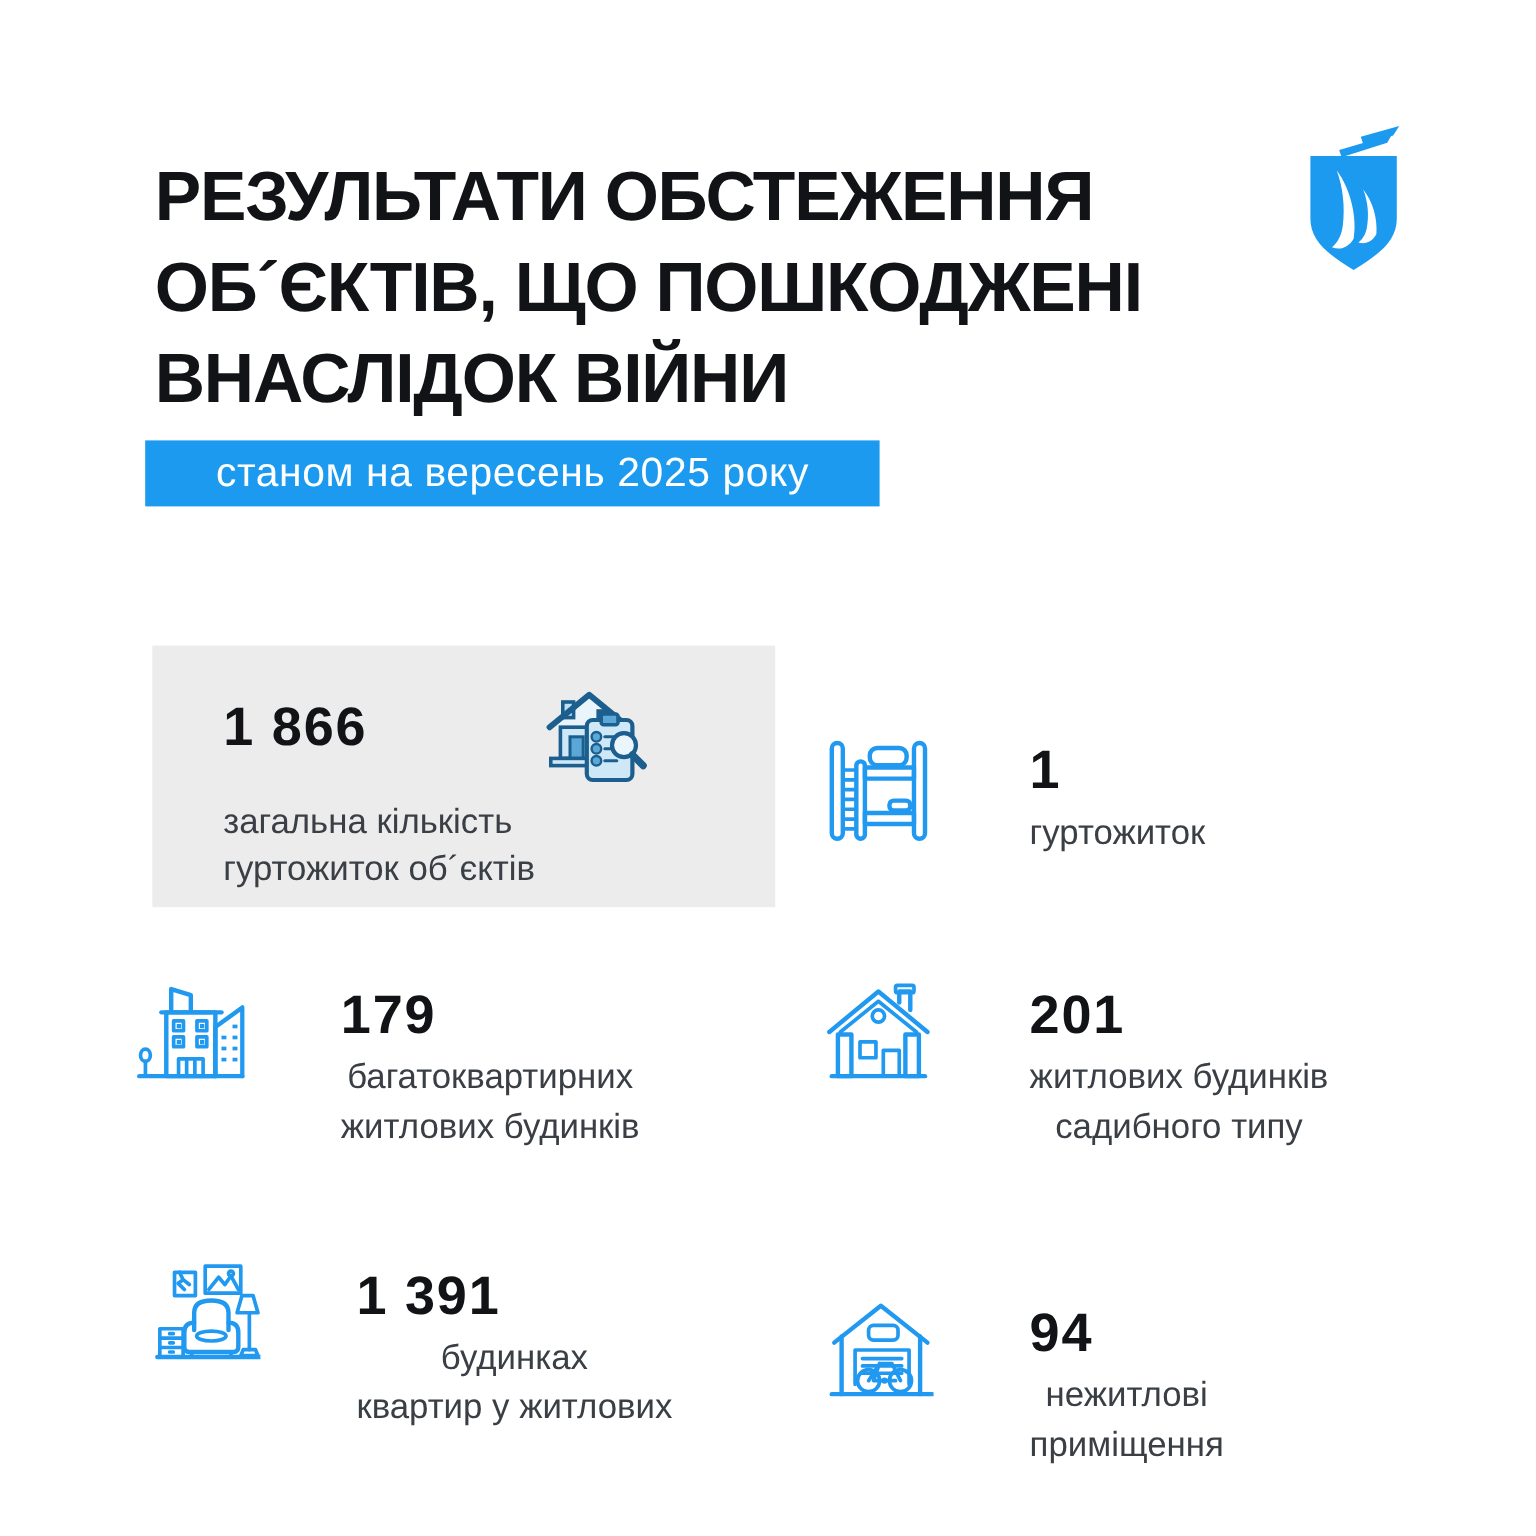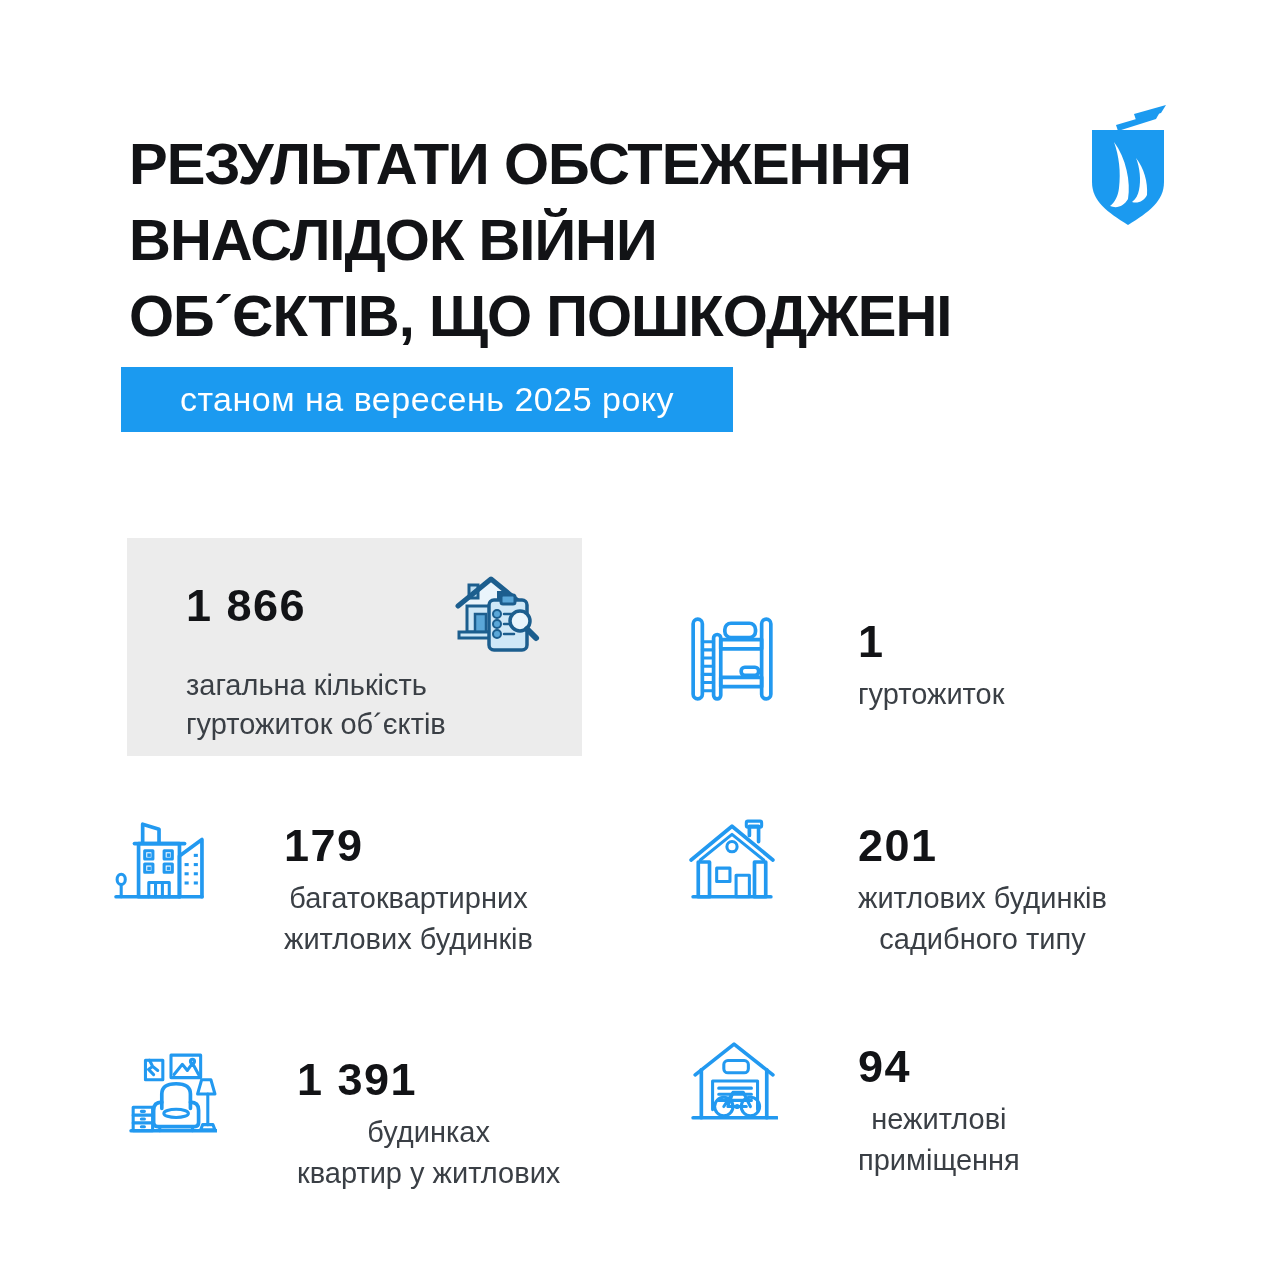--- a/index.html
+++ b/index.html
@@ -8,30 +8,30 @@
     font-family:"Liberation Sans", sans-serif; overflow:hidden;
   }
   
   .title {
     position:absolute; left:129px; top:126px;
     font-size:58px; line-height:76px; font-weight:700; letter-spacing:-1px;
     color:#121316; text-transform:uppercase;
   }
   
   .banner {
-    position:absolute; left:121px; top:367px; width:612px; height:65px;
+    position:absolute; left:121px; top:367px; width:612px; height:55px;
     background:#1b9af0; color:#ffffff; display:flex; align-items:center; justify-content:center;
     font-size:34px; font-weight:400; letter-spacing:0.5px;
   }
   
   .logo { position:absolute; left:1086px; top:98px; width:84px; height:132px; }
   .logo svg { width:100%; height:100%; }
   
   .summary-card {
-    position:absolute; left:127px; top:538px; width:455px; height:218px;
+    position:absolute; left:127px; top:538px; width:519px; height:218px;
     background:#ececec;
   }
   .summary-value {
     position:absolute; left:59px; top:42px;
     font-size:45px; font-weight:700; letter-spacing:1.5px; color:#121316;
   }
   .summary-label {
     position:absolute; left:59px; top:128px;
     font-size:29px; line-height:39px; color:#3a3f45;
   }
@@ -43,34 +43,34 @@
   .stat-icon svg { width:100%; height:100%; }
   .stat-text { position:absolute; left:172px; top:6px; }
   .stat-value {
     font-size:45px; font-weight:700; line-height:50px; letter-spacing:1.5px; color:#121316;
   }
   .stat-label { margin-top:7px; font-size:29px; line-height:41px; color:#3a3f45;text-align:center; }
   #stat-0 { left:686px; top:611px; }
   #stat-1 { left:112px; top:815px; }
   #stat-2 { left:686px; top:815px; }
   #stat-3 { left:125px; top:1049px; }
-  #stat-4 { left:686px; top:1036px;text-decoration:underline; }
+  #stat-4 { left:686px; top:1080px;text-decoration:underline; }
   .oln { fill:none; stroke:#2299f0; stroke-width:3.6; stroke-linecap:round; stroke-linejoin:round; }
   .oln2 { fill:none; stroke:#2299f0; stroke-width:3; stroke-linecap:round; stroke-linejoin:round; }
   .fll { fill:#2299f0; stroke:none; }
 </style>
 </head>
 <body>
 
 <div class="canvas">
 
   <div class="title">
     <div>РЕЗУЛЬТАТИ ОБСТЕЖЕННЯ</div>
+    <div>ОБ´ЄКТІВ, ЩО ПОШКОДЖЕНІ</div>
     <div>ВНАСЛІДОК ВІЙНИ</div>
-    <div>ОБ´ЄКТІВ, ЩО ПОШКОДЖЕНІ</div>
   </div>
 
   <div class="logo">
     <svg viewBox="0 0 84 132">
       <path d="M30 27 L74 14 L70 21 L32 33 Z" fill="#1b9af0"></path>
       <path d="M48 16 L80 7 L75 15 L50 22 Z" fill="#1b9af0"></path>
       <path d="M6 32 H78 V84 C78 103 63 114 42 127 C21 114 6 103 6 84 Z" fill="#1b9af0"></path>
       <path d="M28 44 C33 58 35 74 33 90 C32 98 29 104 24 108 C31 111 38 108 42 101 C45 84 40 60 28 44 Z" fill="#ffffff"></path>
       <path d="M50 60 C54 70 55 82 53 92 C52 97 50 101 46 104 C52 106 58 103 61 97 C62 84 58 70 50 60 Z" fill="#ffffff"></path>
     </svg>

